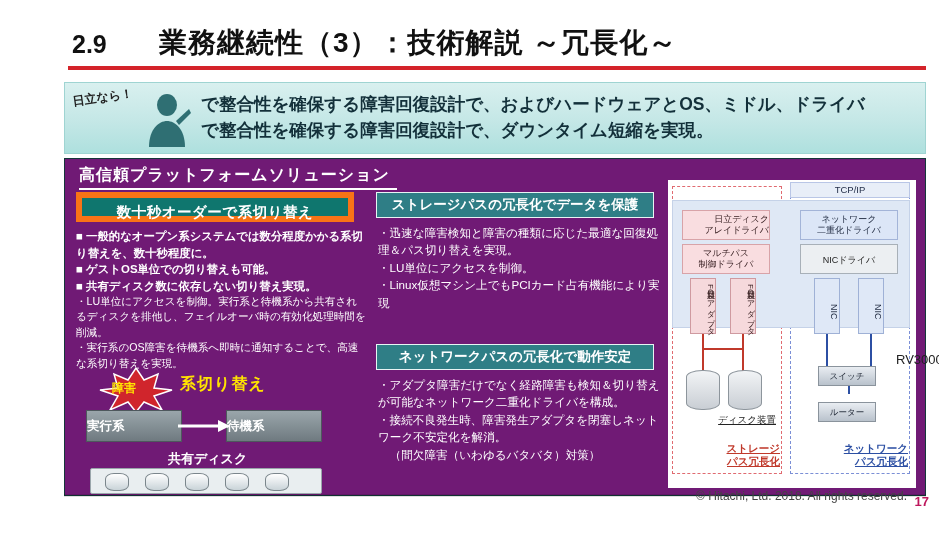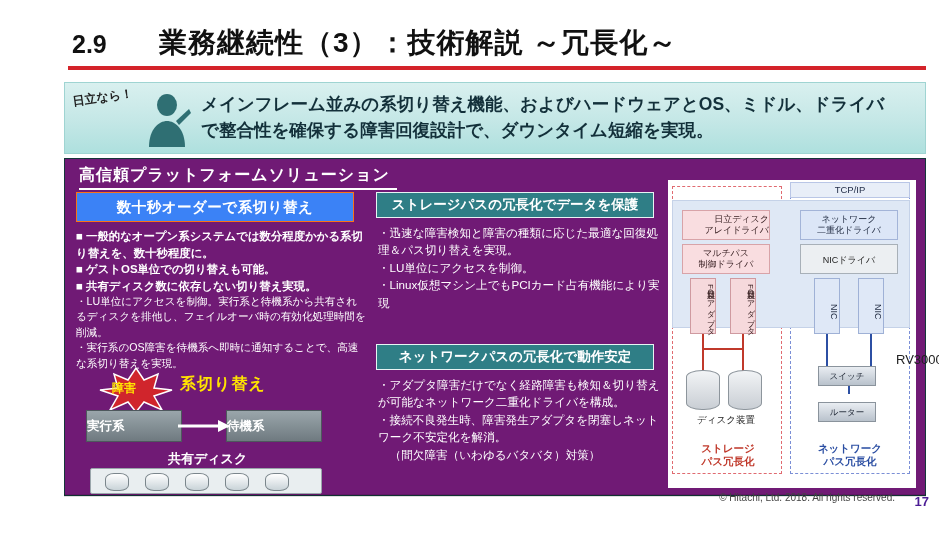--- a/index.html
+++ b/index.html
@@ -60,22 +60,22 @@
     font-size:16px;font-weight:bold;color:#ffffff;
     letter-spacing:1px;
   }
   .panel-title-underline{
     position:absolute;left:14px;top:29px;width:318px;height:2px;background:#ffffff;
   }
 
   
   .lbox{
     position:absolute;left:52px;top:192px;width:278px;height:30px;
-    background:#3b82f6;
-    border:1px solid #f97316;
+    background:#0f766e;
+    border:6px solid #f97316;
     box-sizing:border-box;
   }
   .lbox span{
     display:block;text-align:center;line-height:28px;
     color:#fff;font-size:14.5px;font-weight:bold;letter-spacing:0.5px;
   }
   .ltext{
     position:absolute;left:52px;top:228px;width:290px;
     color:#ffffff;font-size:11.4px;line-height:1.45;
   }
@@ -189,37 +189,37 @@
   }
   .wire{position:absolute;background:#c0392b;}
   .wire-b{position:absolute;background:#2c4fa3;}
   .net-dev{
     position:absolute;width:58px;height:20px;
     background:linear-gradient(180deg,#e9edf2 0%,#b9c2cc 100%);
     border:1px solid #8a939c;box-sizing:border-box;
     font-size:8.5px;color:#1a2230;text-align:center;line-height:18px;
   }
   .cap{
-    position:absolute;font-size:10.5px;font-weight:bold;text-align:center;line-height:1.25;
+    position:absolute;font-size:10.5px;font-weight:bold;text-align:right;line-height:1.25;text-decoration:underline;
   }
   .cap-red{color:#c0392b;}
   .cap-blue{color:#2c4fa3;}
   .cap-dark{color:#222;font-weight:normal;font-size:9.5px;}
   .srv-label{
     position:absolute;left:228px;top:172px;font-size:13px;color:#222;
   }
 
   
   .copyright{
-    position:absolute;right:68px;bottom:30px;
-    font-size:10px;color:#444;
+    position:absolute;right:56px;bottom:30px;
+    font-size:12px;color:#444;
   }
   .pageno{
     position:absolute;right:34px;bottom:24px;
-    font-size:13px;color:#4c1d95;font-weight:bold;
+    font-size:13px;color:#be185d;font-weight:bold;
   }
   .shadow-strip{
     position:absolute;left:40px;top:494px;width:862px;height:3px;
     background:rgba(0,0,0,0.12);
   }
 </style>
 </head>
 <body>
 
 <div class="slide">
@@ -231,21 +231,21 @@
   <div class="lead">
     <div class="lead-badge">日立なら！</div>
     <div class="lead-person">
       <svg width="48" height="58" viewBox="0 0 48 58">
         <ellipse cx="24" cy="14" rx="10" ry="11" fill="#2f6f73"></ellipse>
         <path d="M6 56 C6 38 16 30 24 30 C32 30 42 38 42 56 Z" fill="#2f6f73"></path>
         <path d="M33 30 L46 18 L48 22 L36 34 Z" fill="#2f6f73"></path>
       </svg>
     </div>
     <div class="lead-text">
-      <div>メインフレーム並みの系切り替え機能、およびハードウェアとOS、ミドル、ドライバ</div>
+      <div>で整合性を確保する障害回復設計で、およびハードウェアとOS、ミドル、ドライバ</div>
       <div>で整合性を確保する障害回復設計で、ダウンタイム短縮を実現。</div>
     </div>
   </div>
 
   <div class="panel">
     <div class="panel-title">高信頼プラットフォームソリューション</div>
     <div class="panel-title-underline"></div>
   </div>
 
   <div class="lbox">

